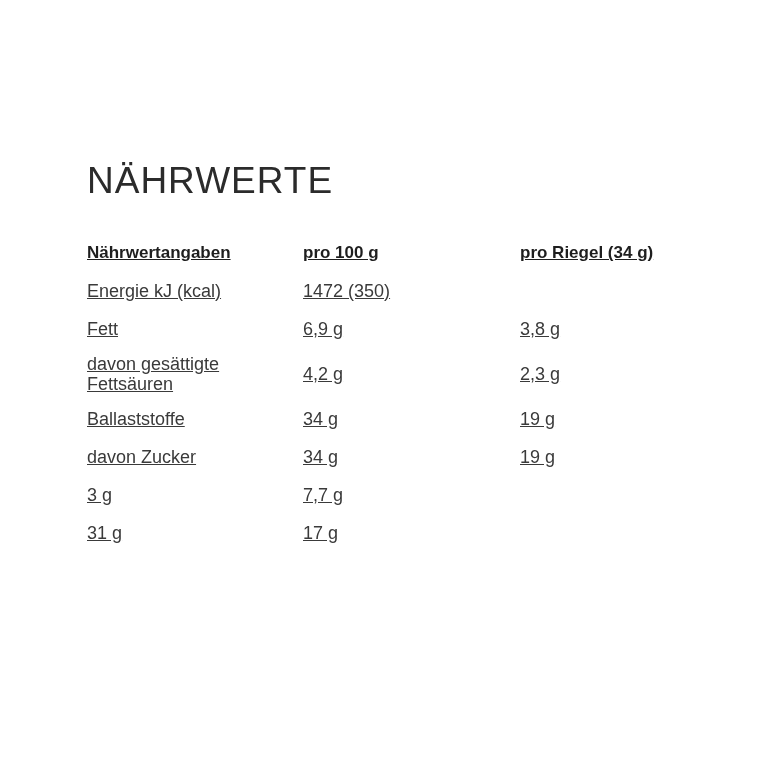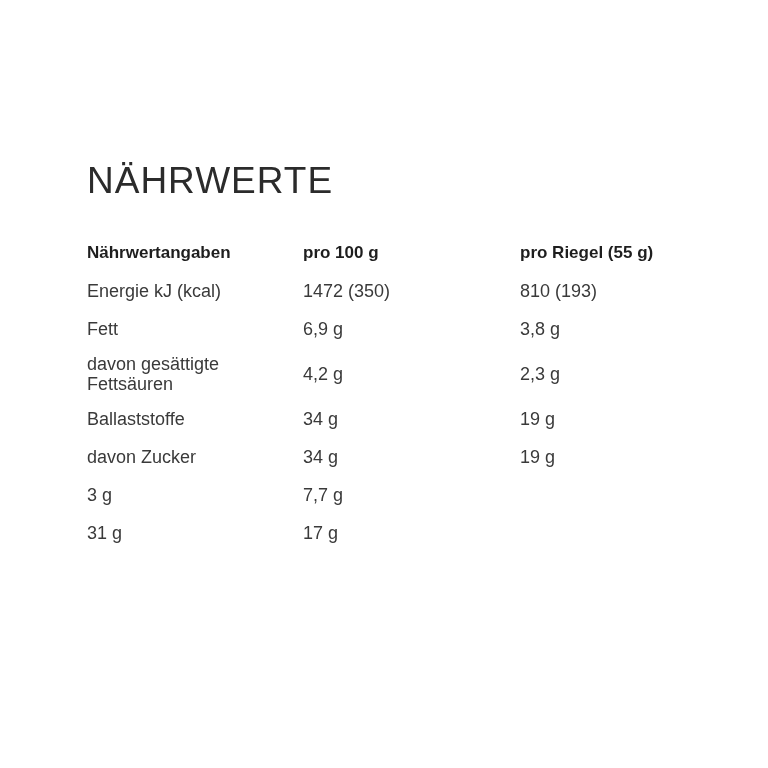--- a/index.html
+++ b/index.html
@@ -43,44 +43,44 @@
   .row.tall {
     min-height: 52px;
   }
   .row.header {
     font-weight: bold;
     color: #1e1e1e;
     font-size: 17px;
   }
   .cell {
     line-height: 1.12;
+    text-decoration: underline;
   }
   .cell.label {
     padding-right: 22px;
   }
 </style>
 </head>
 <body>
 
 <div class="page">
 
   <h1 class="title">NÄHRWERTE</h1>
 
   <div class="table">
 
     <div class="row header">
       <div class="cell label">Nährwertangaben</div>
       <div class="cell">pro 100 g</div>
-      <div class="cell">pro Riegel (55 g)</div>
+      <div class="cell">pro Riegel (34 g)</div>
     </div>
 
     <div class="row">
       <div class="cell label">Energie kJ (kcal)</div>
       <div class="cell">1472 (350)</div>
-      <div class="cell">810 (193)</div>
     </div>
 
     <div class="row">
       <div class="cell label">Fett</div>
       <div class="cell">6,9 g</div>
       <div class="cell">3,8 g</div>
     </div>
 
     <div class="row tall">
       <div class="cell label">davon gesättigte Fettsäuren</div>

